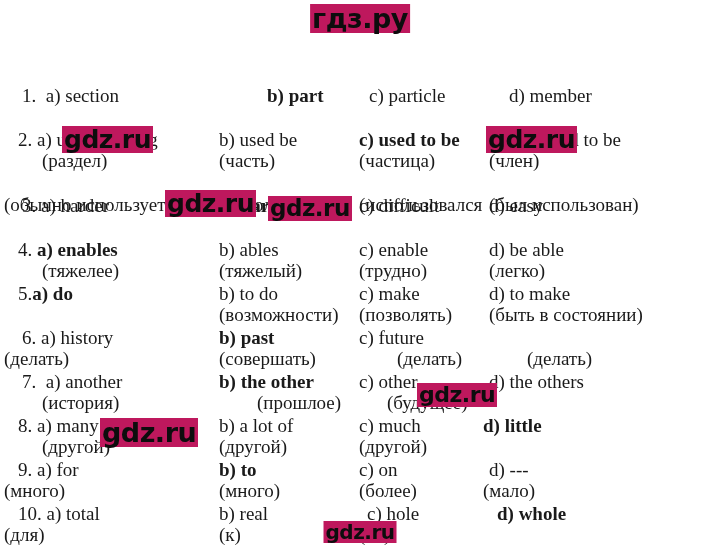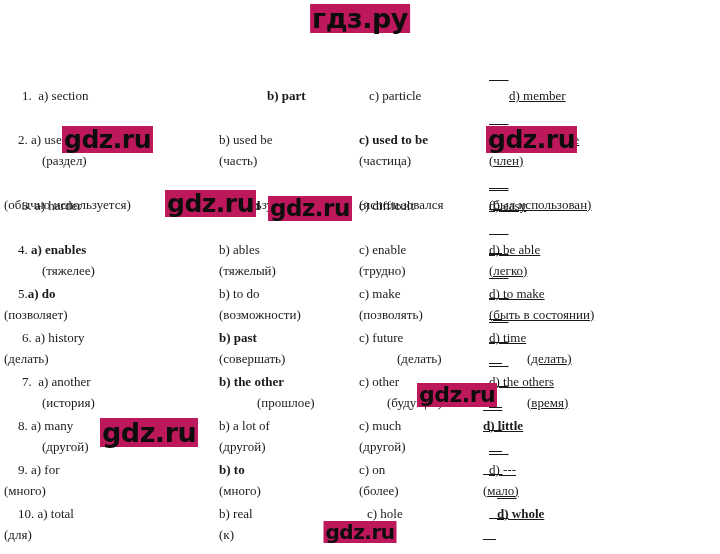--- a/index.html
+++ b/index.html
@@ -55,34 +55,34 @@
     top: 42px;
     width: 720px;
     z-index: 1;
   }
   .qrow {
     position: relative;
     width: 720px;
   }
   .cell {
     position: absolute;
-    font-size: 13px;
+    font-size: 19px;
     line-height: 21.5px;
     white-space: pre;
   }
   .cell .en { display: block; }
   .cell .ru { display: block; }
   .cell .ru2 { display: block; }
   .bold { font-weight: 700; }
 
   
   .c1 { left: 22px; }
   .c2 { left: 219px; }
   .c3 { left: 359px; }
-  .c4 { left: 489px; text-decoration: underline; }
+  .c4 { left: 489px; }
   .c3.shift { left: 367px; }
   .c4.shift { left: 497px; }
 
   
   .ind-10 { padding-left: 10px; }
   .ind-20 { padding-left: 20px; }
   .ind-28 { padding-left: 28px; }
   .ind-38 { padding-left: 38px; }
   .ind-48 { padding-left: 48px; }
 </style>
@@ -146,21 +146,20 @@
     </div>
     <div class="cell c3" style="top:0px;">
       <span class="en">c) difficult</span>
       <span class="ru">(трудно)</span>
     </div>
   </div>
 
   <div class="qrow" style="height:44px;">
     <div class="cell c1" style="top:0px;left:18px;">
       <span class="en"><span>4.</span> <span class="bold">a) enables</span></span>
-      <span class="ru" style="margin-left:-14px;">(позволяет)</span>
     </div>
     <div class="cell c2" style="top:0px;left:219px;">
       <span class="en">b) ables</span>
       <span class="ru">(возможности)</span>
     </div>
     <div class="cell c3" style="top:0px;left:359px;">
       <span class="en">c) enable</span>
       <span class="ru">(позволять)</span>
     </div>
     <div class="cell c4" style="top:0px;left:489px;">
@@ -193,24 +192,20 @@
       <span class="en"><span>6.</span> <span>a) history</span></span>
       <span class="ru ind-20">(история)</span>
     </div>
     <div class="cell c2" style="top:0px;">
       <span class="en bold">b) past</span>
       <span class="ru ind-38">(прошлое)</span>
     </div>
     <div class="cell c3" style="top:0px;">
       <span class="en">c) future</span>
       <span class="ru ind-28">(будущее)</span>
-    </div>
-    <div class="cell c4" style="top:0px;">
-      <span class="en">d) time</span>
-      <span class="ru ind-38">(время)</span>
     </div>
   </div>
 
   <div class="qrow" style="height:44px;">
     <div class="cell c1" style="top:0px;">
       <span class="en"><span>7.</span>  <span>a) another</span></span>
       <span class="ru ind-20">(другой)</span>
     </div>
     <div class="cell c2" style="top:0px;">
       <span class="en bold">b) the other</span>

